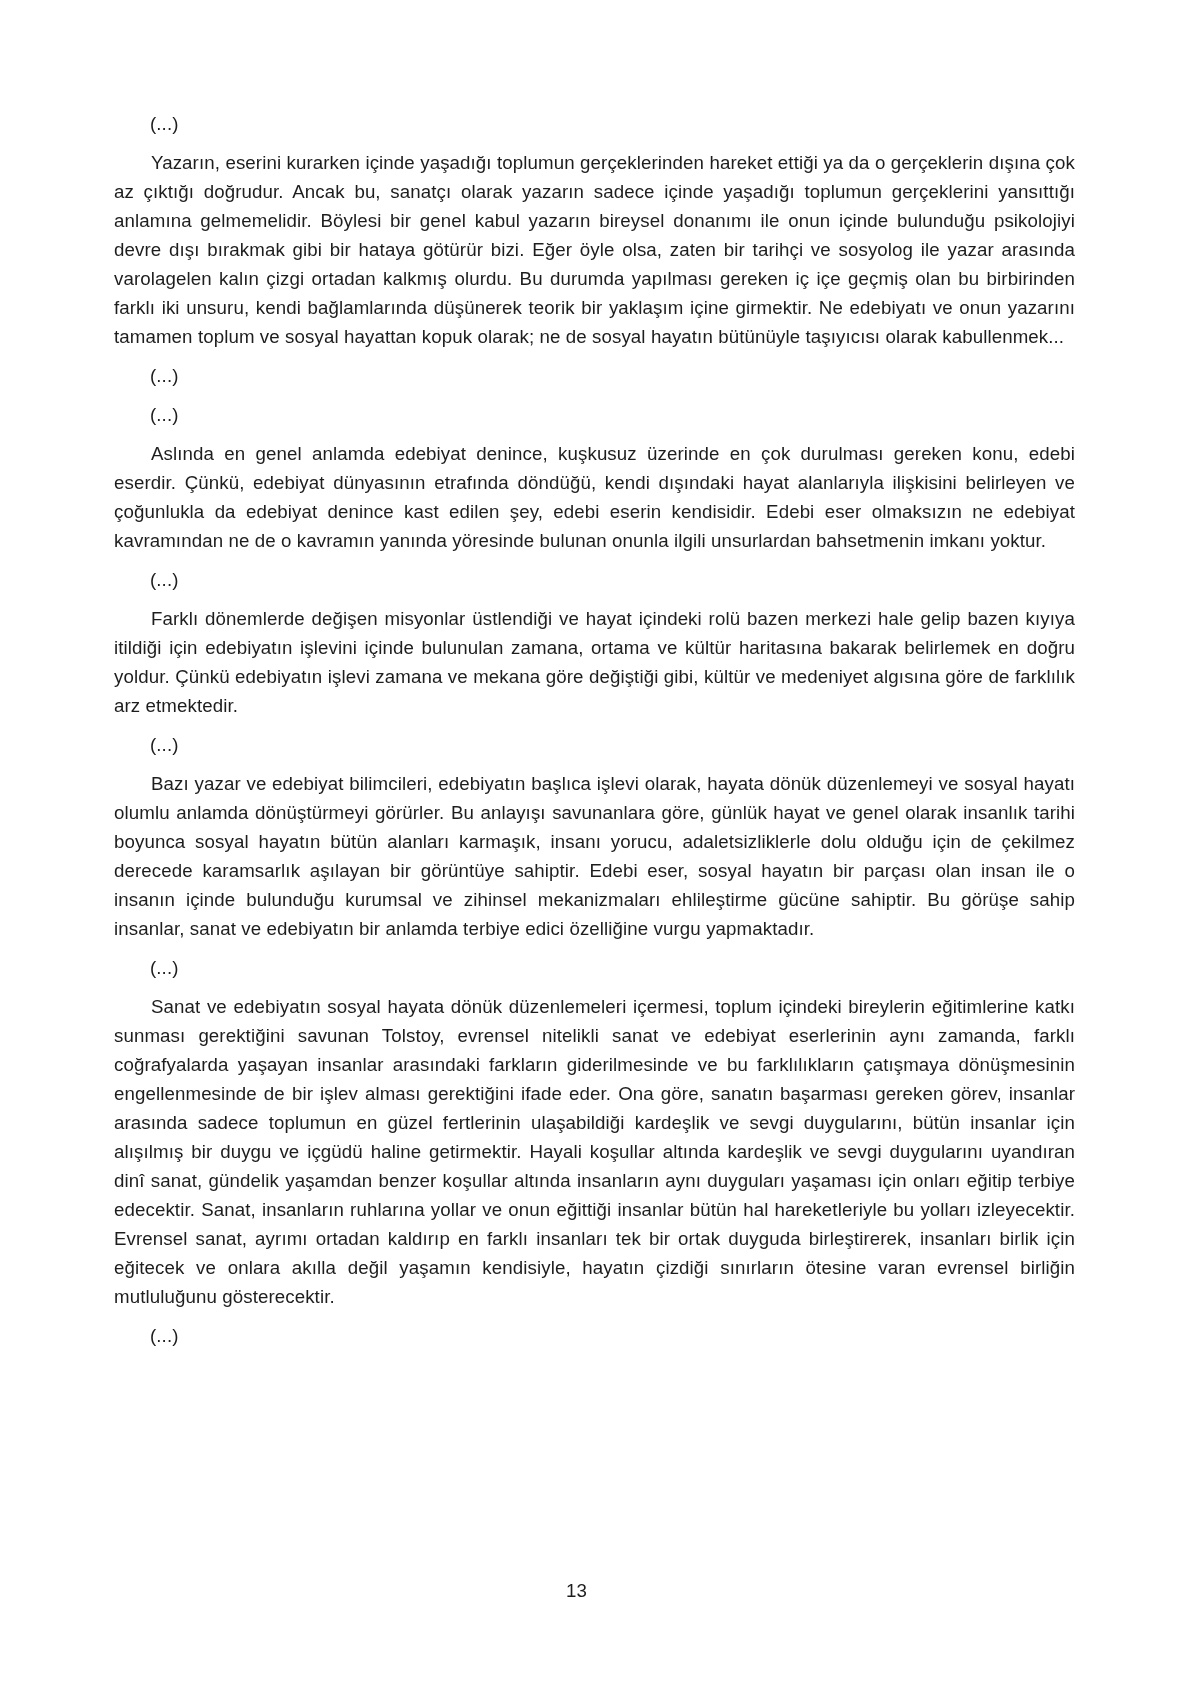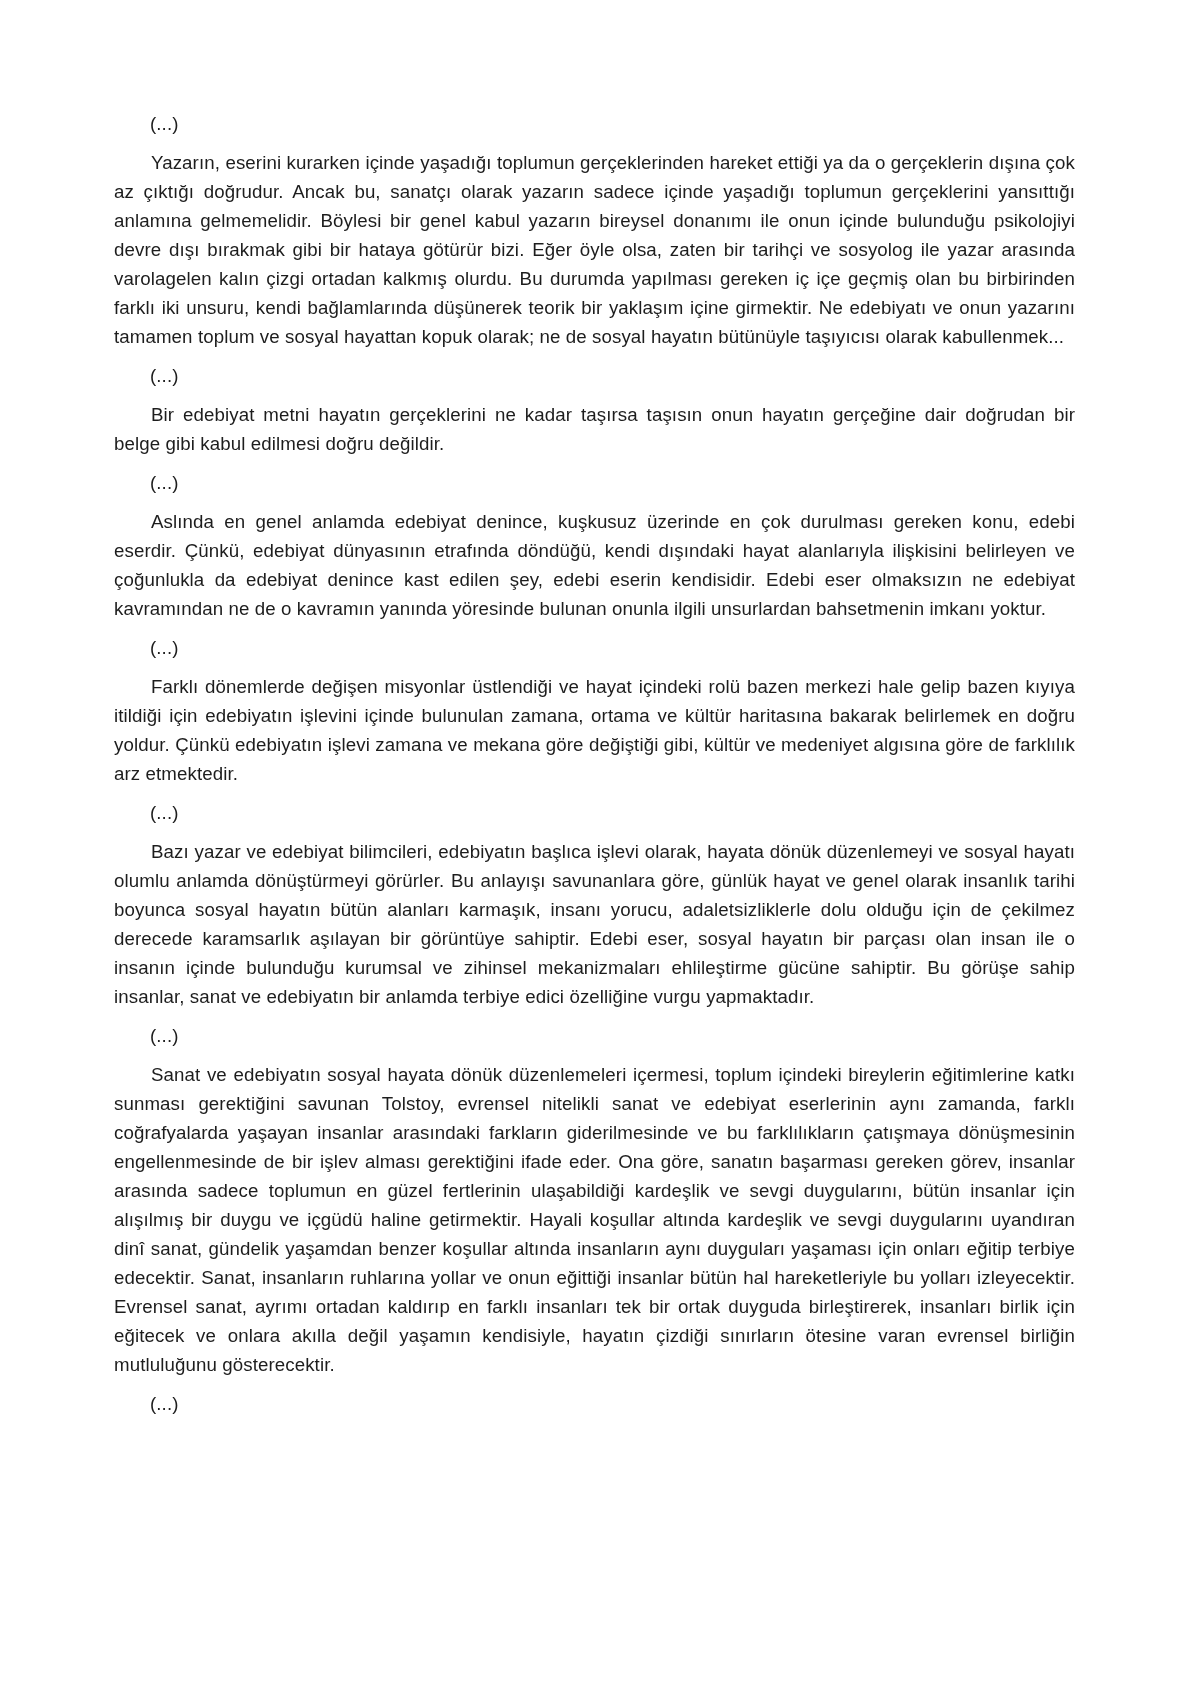--- a/index.html
+++ b/index.html
@@ -54,24 +54,24 @@
   }
 </style>
 </head>
 <body>
 
 <div class="page">
   <div class="content">
     <p class="ellipsis">(...)</p>
     <p class="para">Yazarın, eserini kurarken içinde yaşadığı toplumun gerçeklerinden hareket ettiği ya da o gerçeklerin dışına çok az çıktığı doğrudur. Ancak bu, sanatçı olarak yazarın sadece içinde yaşadığı toplumun gerçeklerini yansıttığı anlamına gelmemelidir. Böylesi bir genel kabul yazarın bireysel donanımı ile onun içinde bulunduğu psikolojiyi devre dışı bırakmak gibi bir hataya götürür bizi. Eğer öyle olsa, zaten bir tarihçi ve sosyolog ile yazar arasında varolagelen kalın çizgi ortadan kalkmış olurdu. Bu durumda yapılması gereken iç içe geçmiş olan bu birbirinden farklı iki unsuru, kendi bağlamlarında düşünerek teorik bir yaklaşım içine girmektir. Ne edebiyatı ve onun yazarını tamamen toplum ve sosyal hayattan kopuk olarak; ne de sosyal hayatın bütünüyle taşıyıcısı olarak kabullenmek...</p>
     <p class="ellipsis">(...)</p>
-    <p class="para">Bir edebiyat metni hayatın gerçeklerini ne kadar taşırsa taşısın onun hayatın gerçeğine dair doğrudan bir belge gibi kabul edilmesi doğru değildir.</p>
     <p class="ellipsis">(...)</p>
     <p class="para">Aslında en genel anlamda edebiyat denince, kuşkusuz üzerinde en çok durulması gereken konu, edebi eserdir. Çünkü, edebiyat dünyasının etrafında döndüğü, kendi dışındaki hayat alanlarıyla ilişkisini belirleyen ve çoğunlukla da edebiyat denince kast edilen şey, edebi eserin kendisidir. Edebi eser olmaksızın ne edebiyat kavramından ne de o kavramın yanında yöresinde bulunan onunla ilgili unsurlardan bahsetmenin imkanı yoktur.</p>
     <p class="ellipsis">(...)</p>
     <p class="para">Farklı dönemlerde değişen misyonlar üstlendiği ve hayat içindeki rolü bazen merkezi hale gelip bazen kıyıya itildiği için edebiyatın işlevini içinde bulunulan zamana, ortama ve kültür haritasına bakarak belirlemek en doğru yoldur. Çünkü edebiyatın işlevi zamana ve mekana göre değiştiği gibi, kültür ve medeniyet algısına göre de farklılık arz etmektedir.</p>
     <p class="ellipsis">(...)</p>
     <p class="para">Bazı yazar ve edebiyat bilimcileri, edebiyatın başlıca işlevi olarak, hayata dönük düzenlemeyi ve sosyal hayatı olumlu anlamda dönüştürmeyi görürler. Bu anlayışı savunanlara göre, günlük hayat ve genel olarak insanlık tarihi boyunca sosyal hayatın bütün alanları karmaşık, insanı yorucu, adaletsizliklerle dolu olduğu için de çekilmez derecede karamsarlık aşılayan bir görüntüye sahiptir. Edebi eser, sosyal hayatın bir parçası olan insan ile o insanın içinde bulunduğu kurumsal ve zihinsel mekanizmaları ehlileştirme gücüne sahiptir. Bu görüşe sahip insanlar, sanat ve edebiyatın bir anlamda terbiye edici özelliğine vurgu yapmaktadır.</p>
     <p class="ellipsis">(...)</p>
     <p class="para">Sanat ve edebiyatın sosyal hayata dönük düzenlemeleri içermesi, toplum içindeki bireylerin eğitimlerine katkı sunması gerektiğini savunan Tolstoy, evrensel nitelikli sanat ve edebiyat eserlerinin aynı zamanda, farklı coğrafyalarda yaşayan insanlar arasındaki farkların giderilmesinde ve bu farklılıkların çatışmaya dönüşmesinin engellenmesinde de bir işlev alması gerektiğini ifade eder. Ona göre, sanatın başarması gereken görev, insanlar arasında sadece toplumun en güzel fertlerinin ulaşabildiği kardeşlik ve sevgi duygularını, bütün insanlar için alışılmış bir duygu ve içgüdü haline getirmektir. Hayali koşullar altında kardeşlik ve sevgi duygularını uyandıran dinî sanat, gündelik yaşamdan benzer koşullar altında insanların aynı duyguları yaşaması için onları eğitip terbiye edecektir. Sanat, insanların ruhlarına yollar ve onun eğittiği insanlar bütün hal hareketleriyle bu yolları izleyecektir. Evrensel sanat, ayrımı ortadan kaldırıp en farklı insanları tek bir ortak duyguda birleştirerek, insanları birlik için eğitecek ve onlara akılla değil yaşamın kendisiyle, hayatın çizdiği sınırların ötesine varan evrensel birliğin mutluluğunu gösterecektir.</p>
     <p class="ellipsis">(...)</p>
   </div>
+  <div class="footer">13</div>
 </div>
 
 </body></html>

